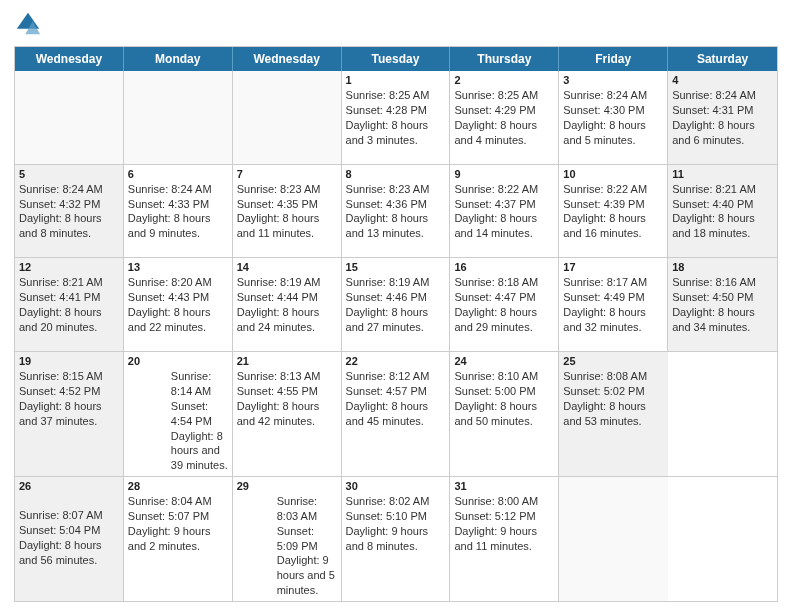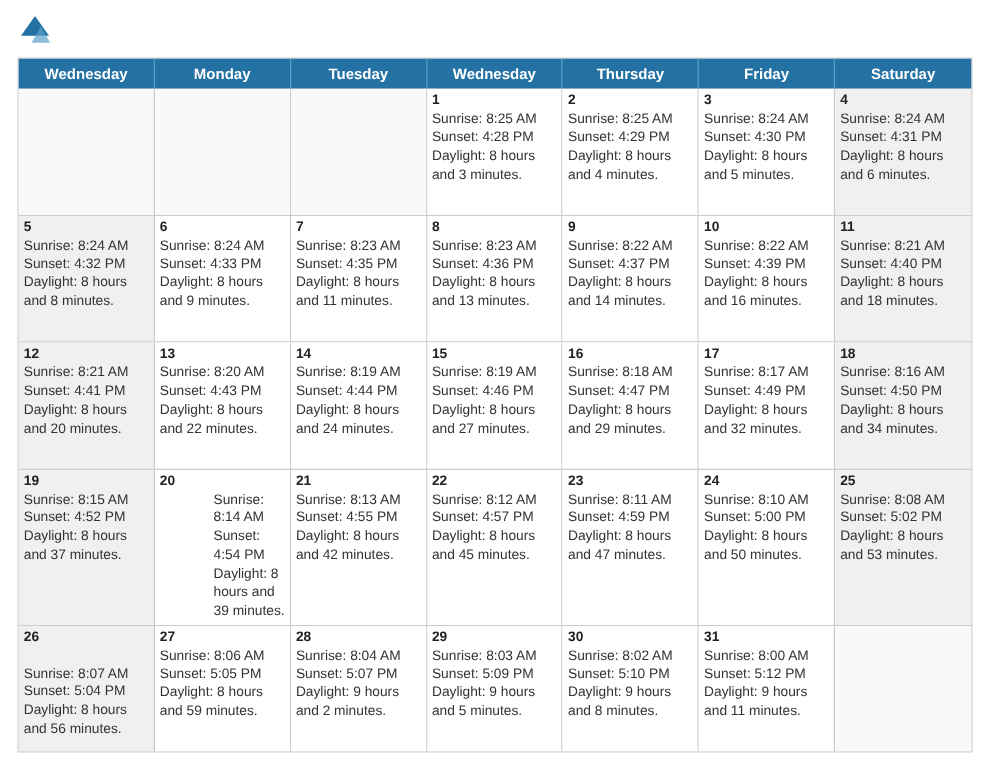--- a/index.html
+++ b/index.html
@@ -133,22 +133,22 @@
     <div class="title-block">
       <div class="month-title"></div>
       <div class="subtitle"></div>
     </div>
   </div>
 
   <div class="calendar">
     <div class="cal-header" id="cal-header">
         <div class="cal-header-cell">Wednesday</div>
         <div class="cal-header-cell">Monday</div>
+        <div class="cal-header-cell">Wednesday</div>
         <div class="cal-header-cell">Tuesday</div>
-        <div class="cal-header-cell">Wednesday</div>
         <div class="cal-header-cell">Thursday</div>
         <div class="cal-header-cell">Friday</div>
         <div class="cal-header-cell">Saturday</div>
       </div>
     <div class="cal-body" id="cal-body">
         <div class="cal-row">
           <div class="cal-cell empty"></div>
           <div class="cal-cell empty"></div>
           <div class="cal-cell empty"></div>
           <div class="cal-cell">
@@ -283,60 +283,48 @@
 Sunset: 4:55 PM
 Daylight: 8 hours and 42 minutes.</div>
           </div>
           <div class="cal-cell">
             <div class="day-num">22</div>
             <div class="cell-text" style="white-space: pre-wrap;">Sunrise: 8:12 AM
 Sunset: 4:57 PM
 Daylight: 8 hours and 45 minutes.</div>
           </div>
           <div class="cal-cell">
-            <div class="day-num">23</div>
-            <div class="cell-text" style="white-space: pre-wrap;">Sunrise: 8:11 AM
-Sunset: 4:59 PM
-Daylight: 8 hours and 47 minutes.</div>
-          </div>
-          <div class="cal-cell">
             <div class="day-num">24</div>
             <div class="cell-text" style="white-space: pre-wrap;">Sunrise: 8:10 AM
 Sunset: 5:00 PM
 Daylight: 8 hours and 50 minutes.</div>
           </div>
           <div class="cal-cell shaded">
             <div class="day-num">25</div>
             <div class="cell-text" style="white-space: pre-wrap;">Sunrise: 8:08 AM
 Sunset: 5:02 PM
 Daylight: 8 hours and 53 minutes.</div>
           </div>
         </div>
         <div class="cal-row">
           <div class="cal-cell shaded">
             <div class="day-num">26</div>
             <div class="cell-text" style="white-space: pre-wrap; margin-top: 16px;">Sunrise: 8:07 AM
 Sunset: 5:04 PM
 Daylight: 8 hours and 56 minutes.</div>
           </div>
           <div class="cal-cell">
-            <div class="day-num">27</div>
-            <div class="cell-text" style="white-space: pre-wrap;">Sunrise: 8:06 AM
-Sunset: 5:05 PM
-Daylight: 8 hours and 59 minutes.</div>
-          </div>
-          <div class="cal-cell">
             <div class="day-num">28</div>
             <div class="cell-text" style="white-space: pre-wrap;">Sunrise: 8:04 AM
 Sunset: 5:07 PM
 Daylight: 9 hours and 2 minutes.</div>
           </div>
           <div class="cal-cell">
             <div class="day-num">29</div>
-            <div class="cell-text" style="white-space: pre-wrap;">Sunrise: 8:03 AM
+            <div class="cell-text" style="white-space: pre-wrap; margin-left: 40px;">Sunrise: 8:03 AM
 Sunset: 5:09 PM
 Daylight: 9 hours and 5 minutes.</div>
           </div>
           <div class="cal-cell">
             <div class="day-num">30</div>
             <div class="cell-text" style="white-space: pre-wrap;">Sunrise: 8:02 AM
 Sunset: 5:10 PM
 Daylight: 9 hours and 8 minutes.</div>
           </div>
           <div class="cal-cell">

